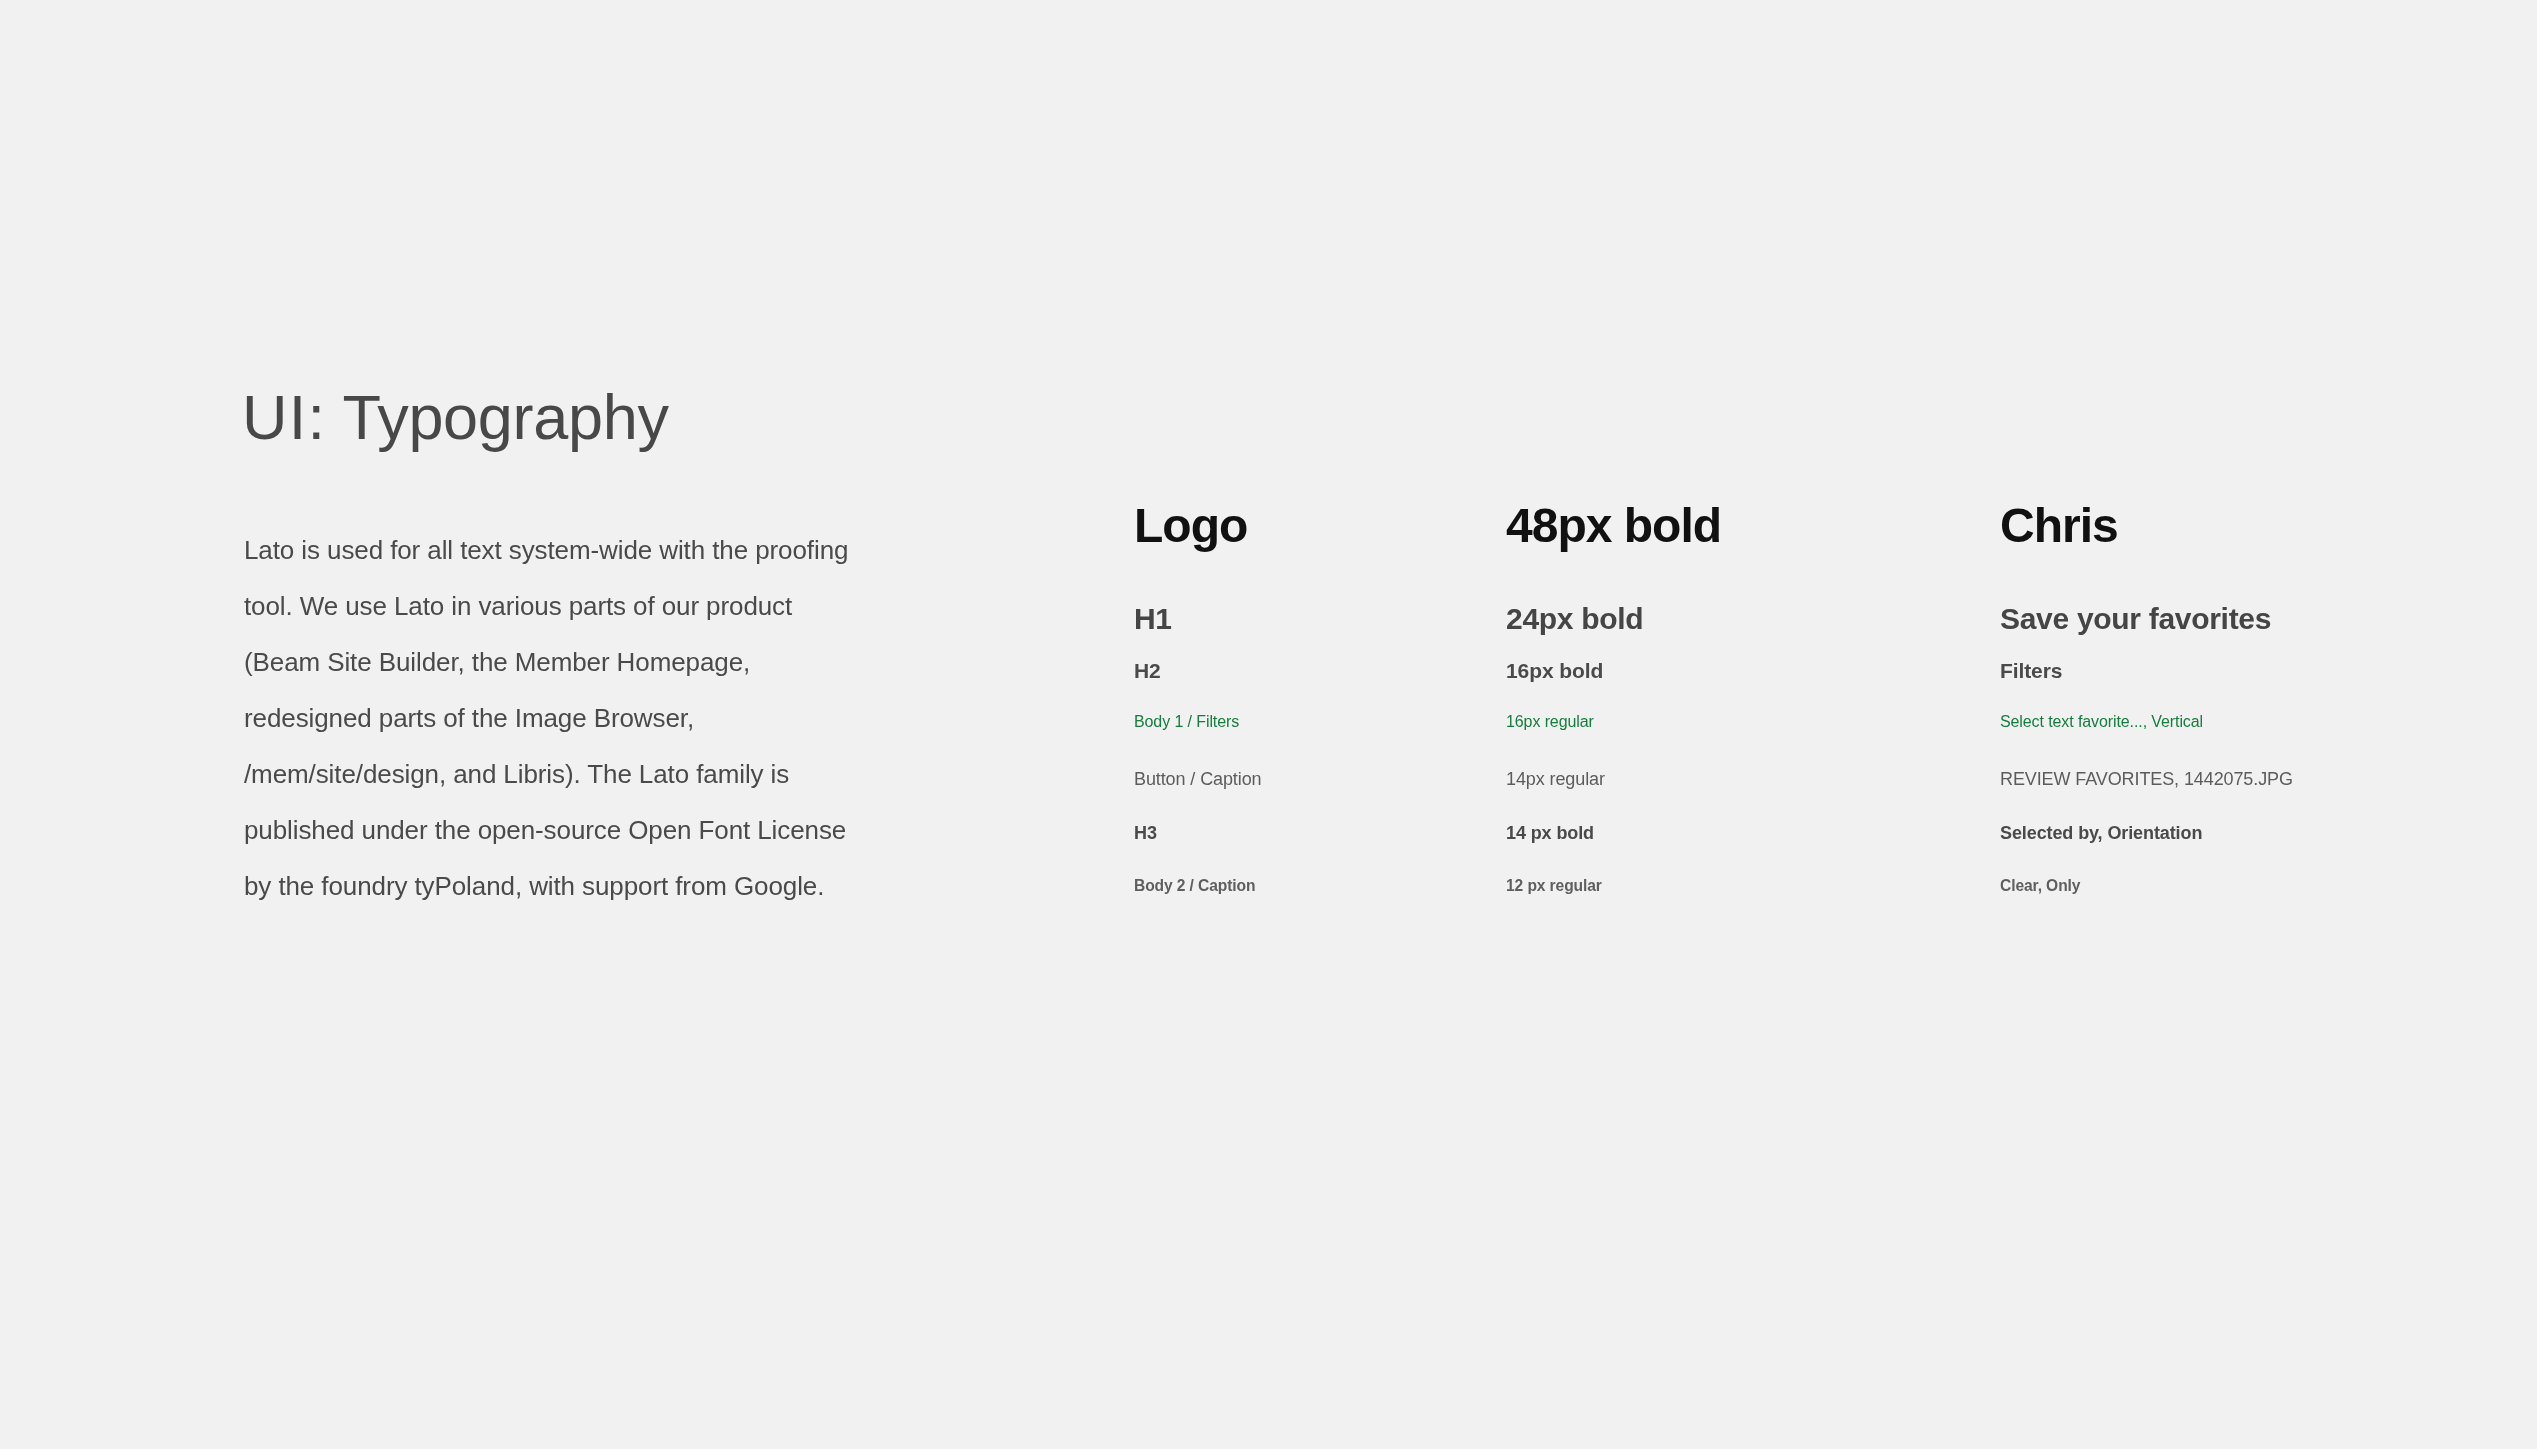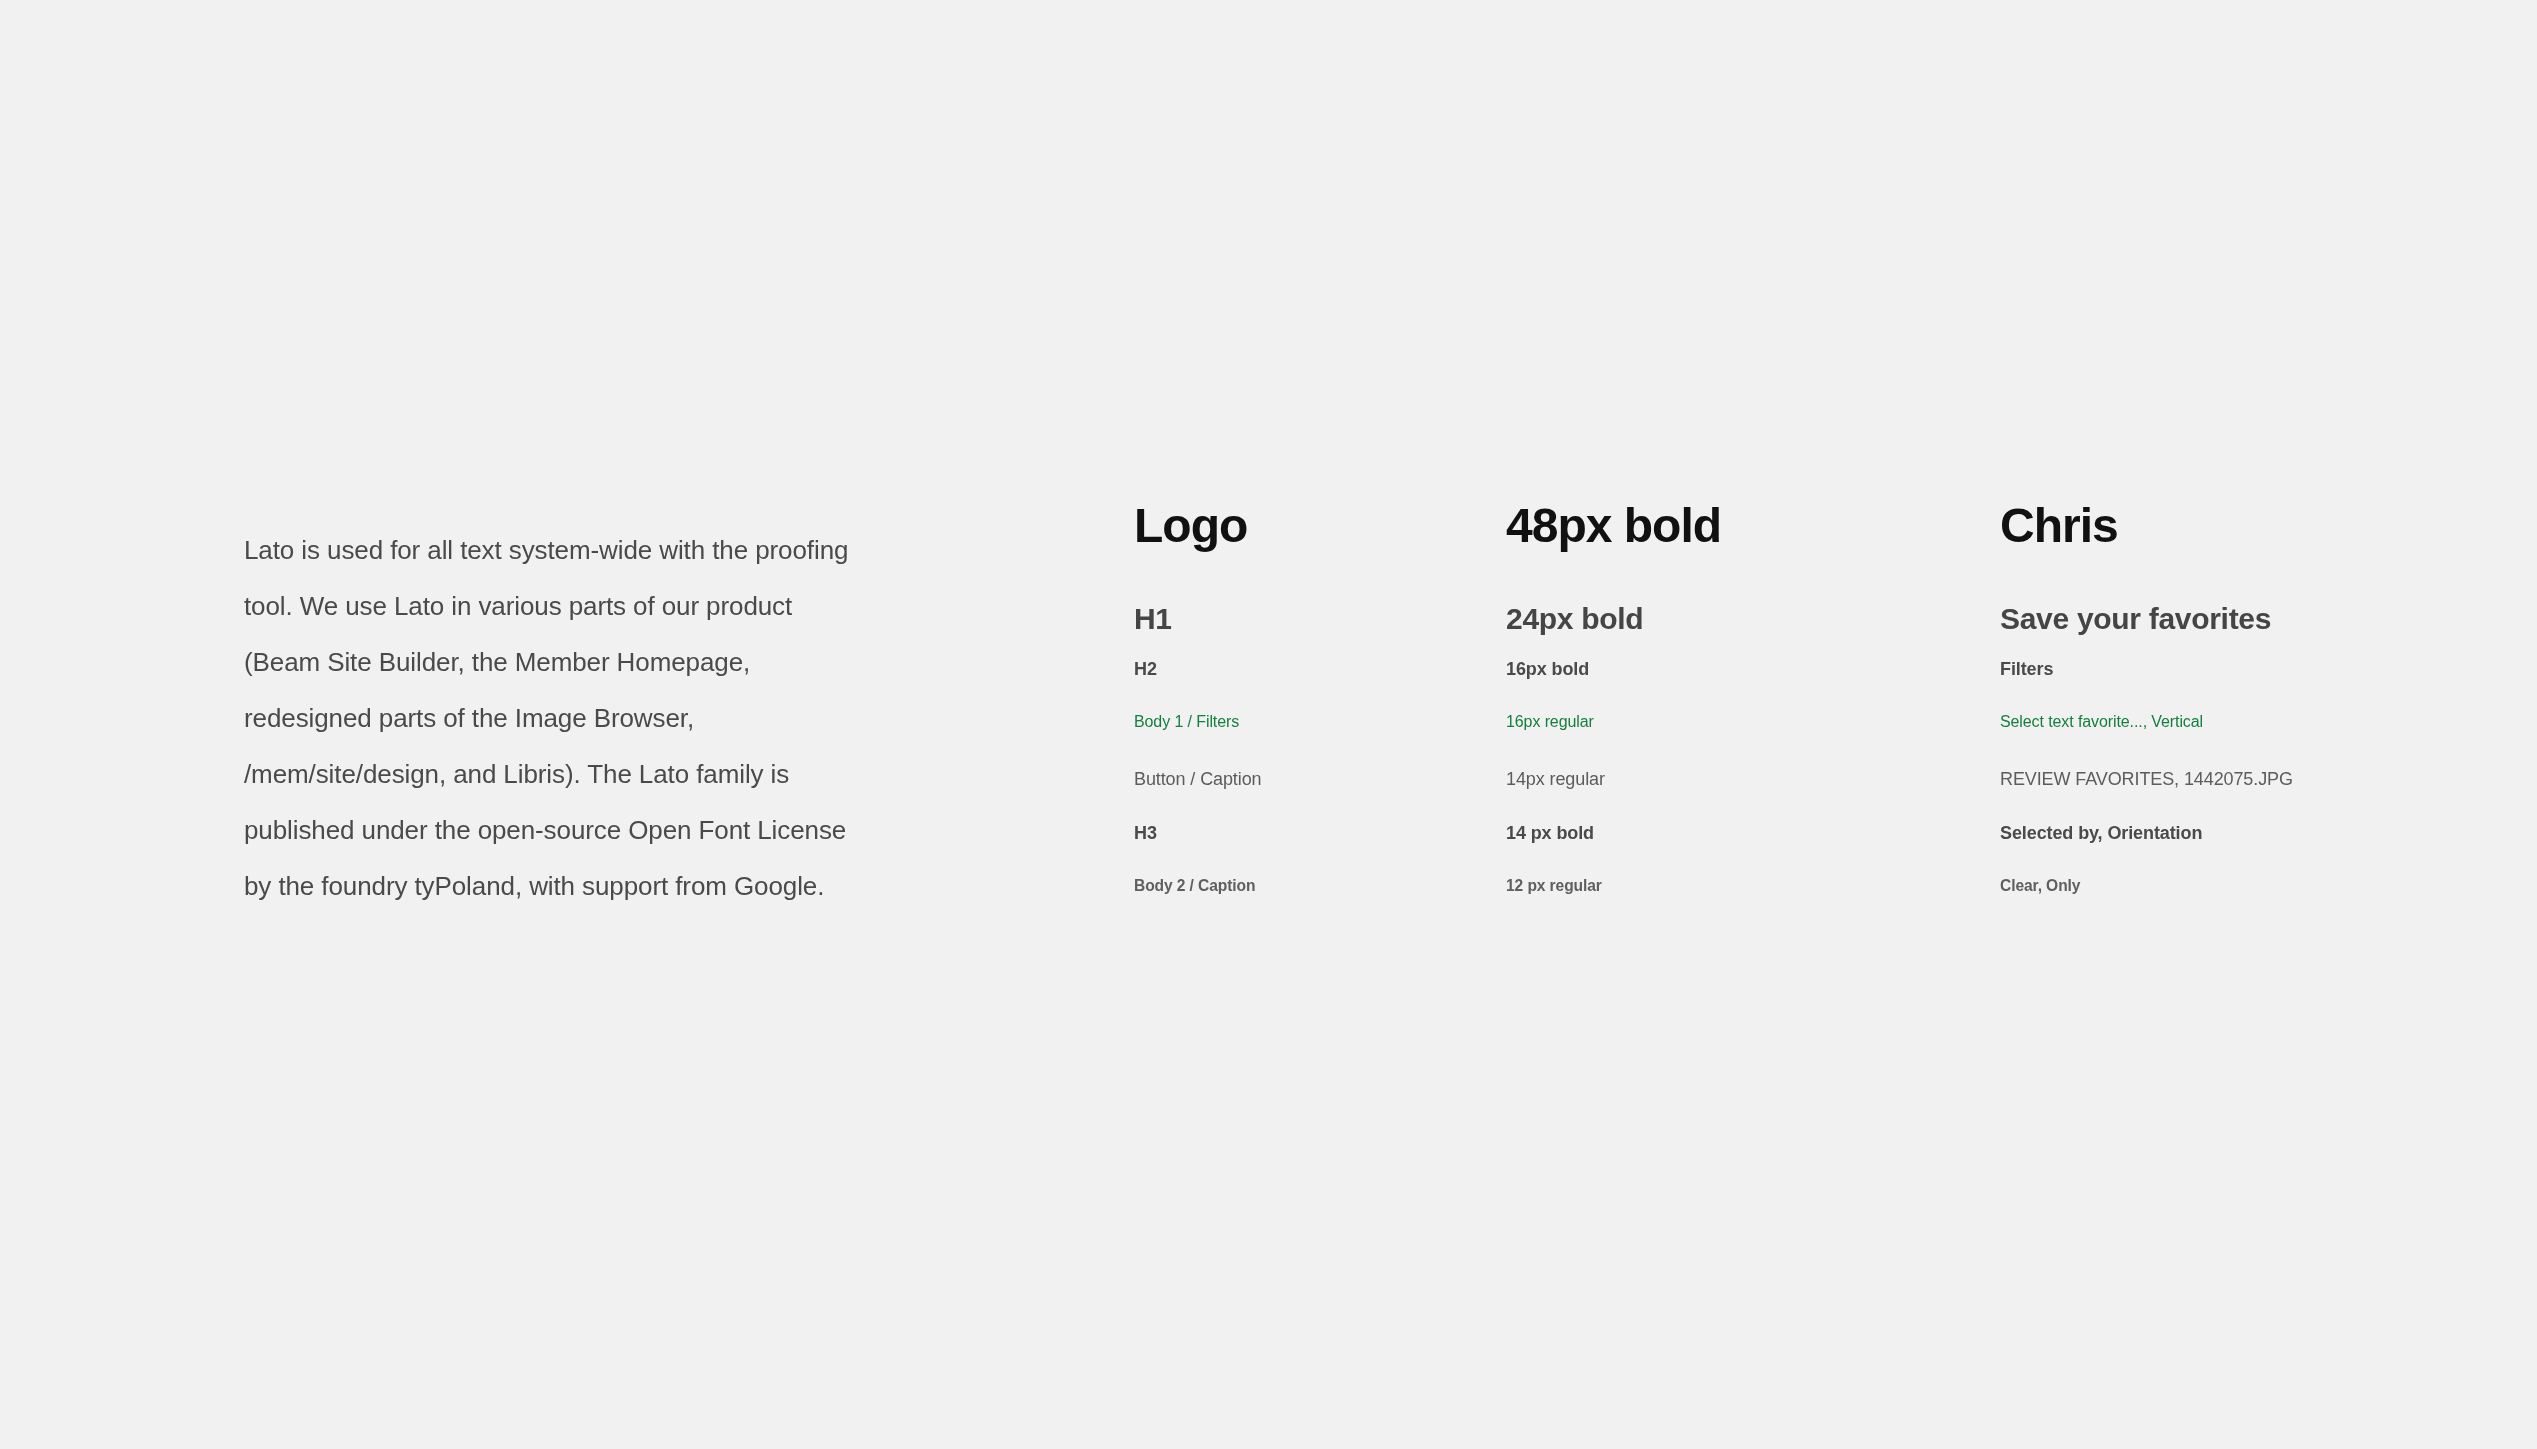--- a/index.html
+++ b/index.html
@@ -94,21 +94,21 @@
     line-height: 1;
   }
   .t-h1 {
     font-size: 30px;
     font-weight: 700;
     color: #454545;
     letter-spacing: -0.3px;
     line-height: 1;
   }
   .t-h2 {
-    font-size: 18px;
+    font-size: 21px;
     font-weight: 700;
     color: #4a4a4a;
     letter-spacing: -0.1px;
     line-height: 1;
   }
   .t-body1 {
     font-size: 16px;
     font-weight: 400;
     color: #15803d;
     letter-spacing: -0.1px;
@@ -134,20 +134,23 @@
     color: #5f5f5f;
     letter-spacing: -0.1px;
     line-height: 1;
   }
 </style>
 </head>
 <body>
 
 <div class="page">
 
+  <div class="page-title">
+    <span class="tw-light">UI:</span><span class="tw-regular"> Typography</span>
+  </div>
 
   <p class="intro-paragraph">Lato is used for all text system-wide with the proofing tool. We use Lato in various parts of our product (Beam Site Builder, the Member Homepage, redesigned parts of the Image Browser, /mem/site/design, and Libris). The Lato family is published under the open-source Open Font License by the foundry tyPoland, with support from Google.</p>
 
   <div class="specimens">
 
     <div class="specimen-col col-1">
       <div class="spec-row slot-logo t-logo">Logo</div>
       <div class="spec-row slot-h1 t-h1">H1</div>
       <div class="spec-row slot-h2 t-h2">H2</div>
       <div class="spec-row slot-body1 t-body1">Body 1 / Filters</div>

